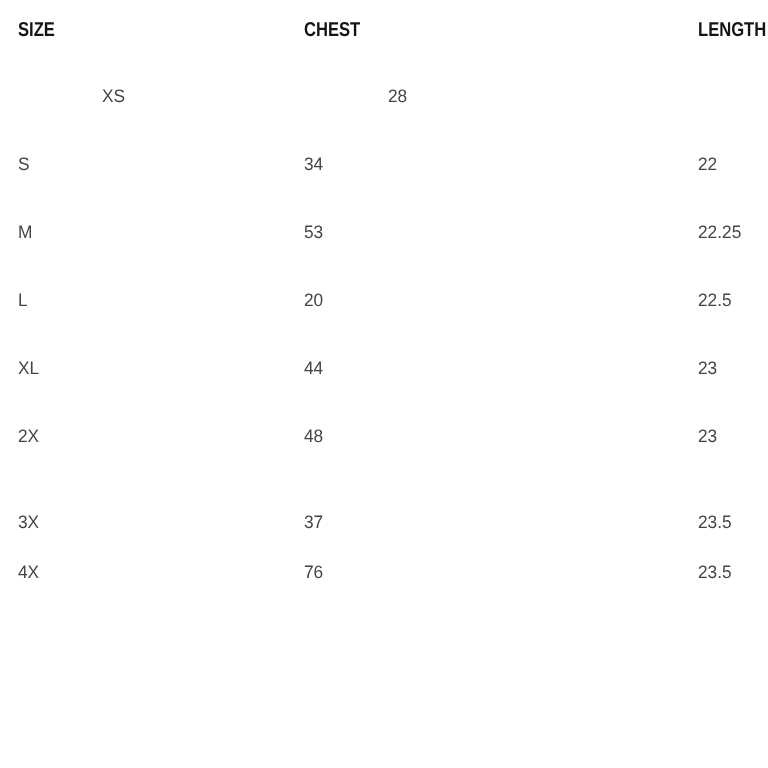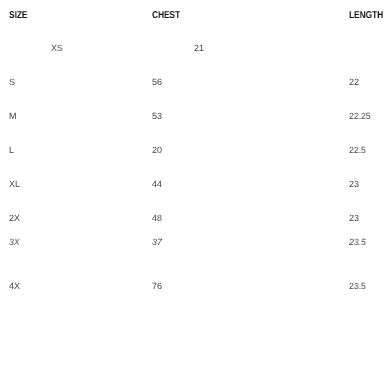--- a/index.html
+++ b/index.html
@@ -59,43 +59,43 @@
     font-weight: normal;
     color: #454545;
     transform: scaleX(0.96);
   }
   .r0 { top: 43px; margin-left: 42px; }
   .r1 { top: 77px; }
   .r2 { top: 111px; }
   .r3 { top: 145px; }
   .r4 { top: 179px; }
   .r5 { top: 213px; }
-  .r6 { top: 237px; font-style: italic; }
+  .r6 { top: 256px; }
   .r7 { top: 281px; text-decoration: underline; }
 </style>
 </head>
 <body>
 
 <div class="size-chart">
 
   <div class="chart-row header-row">
     <span class="cell col-0">SIZE</span>
     <span class="cell col-1">CHEST</span>
     <span class="cell col-2">LENGTH</span>
   </div>
 
   <div class="chart-row body-row r0">
     <span class="cell col-0">XS</span>
-    <span class="cell col-1">21</span>
+    <span class="cell col-1">28</span>
     <span class="cell col-2">22</span>
   </div>
 
   <div class="chart-row body-row r1">
     <span class="cell col-0">S</span>
-    <span class="cell col-1">56</span>
+    <span class="cell col-1">34</span>
     <span class="cell col-2">22</span>
   </div>
 
   <div class="chart-row body-row r2">
     <span class="cell col-0">M</span>
     <span class="cell col-1">53</span>
     <span class="cell col-2">22.25</span>
   </div>
 
   <div class="chart-row body-row r3">

